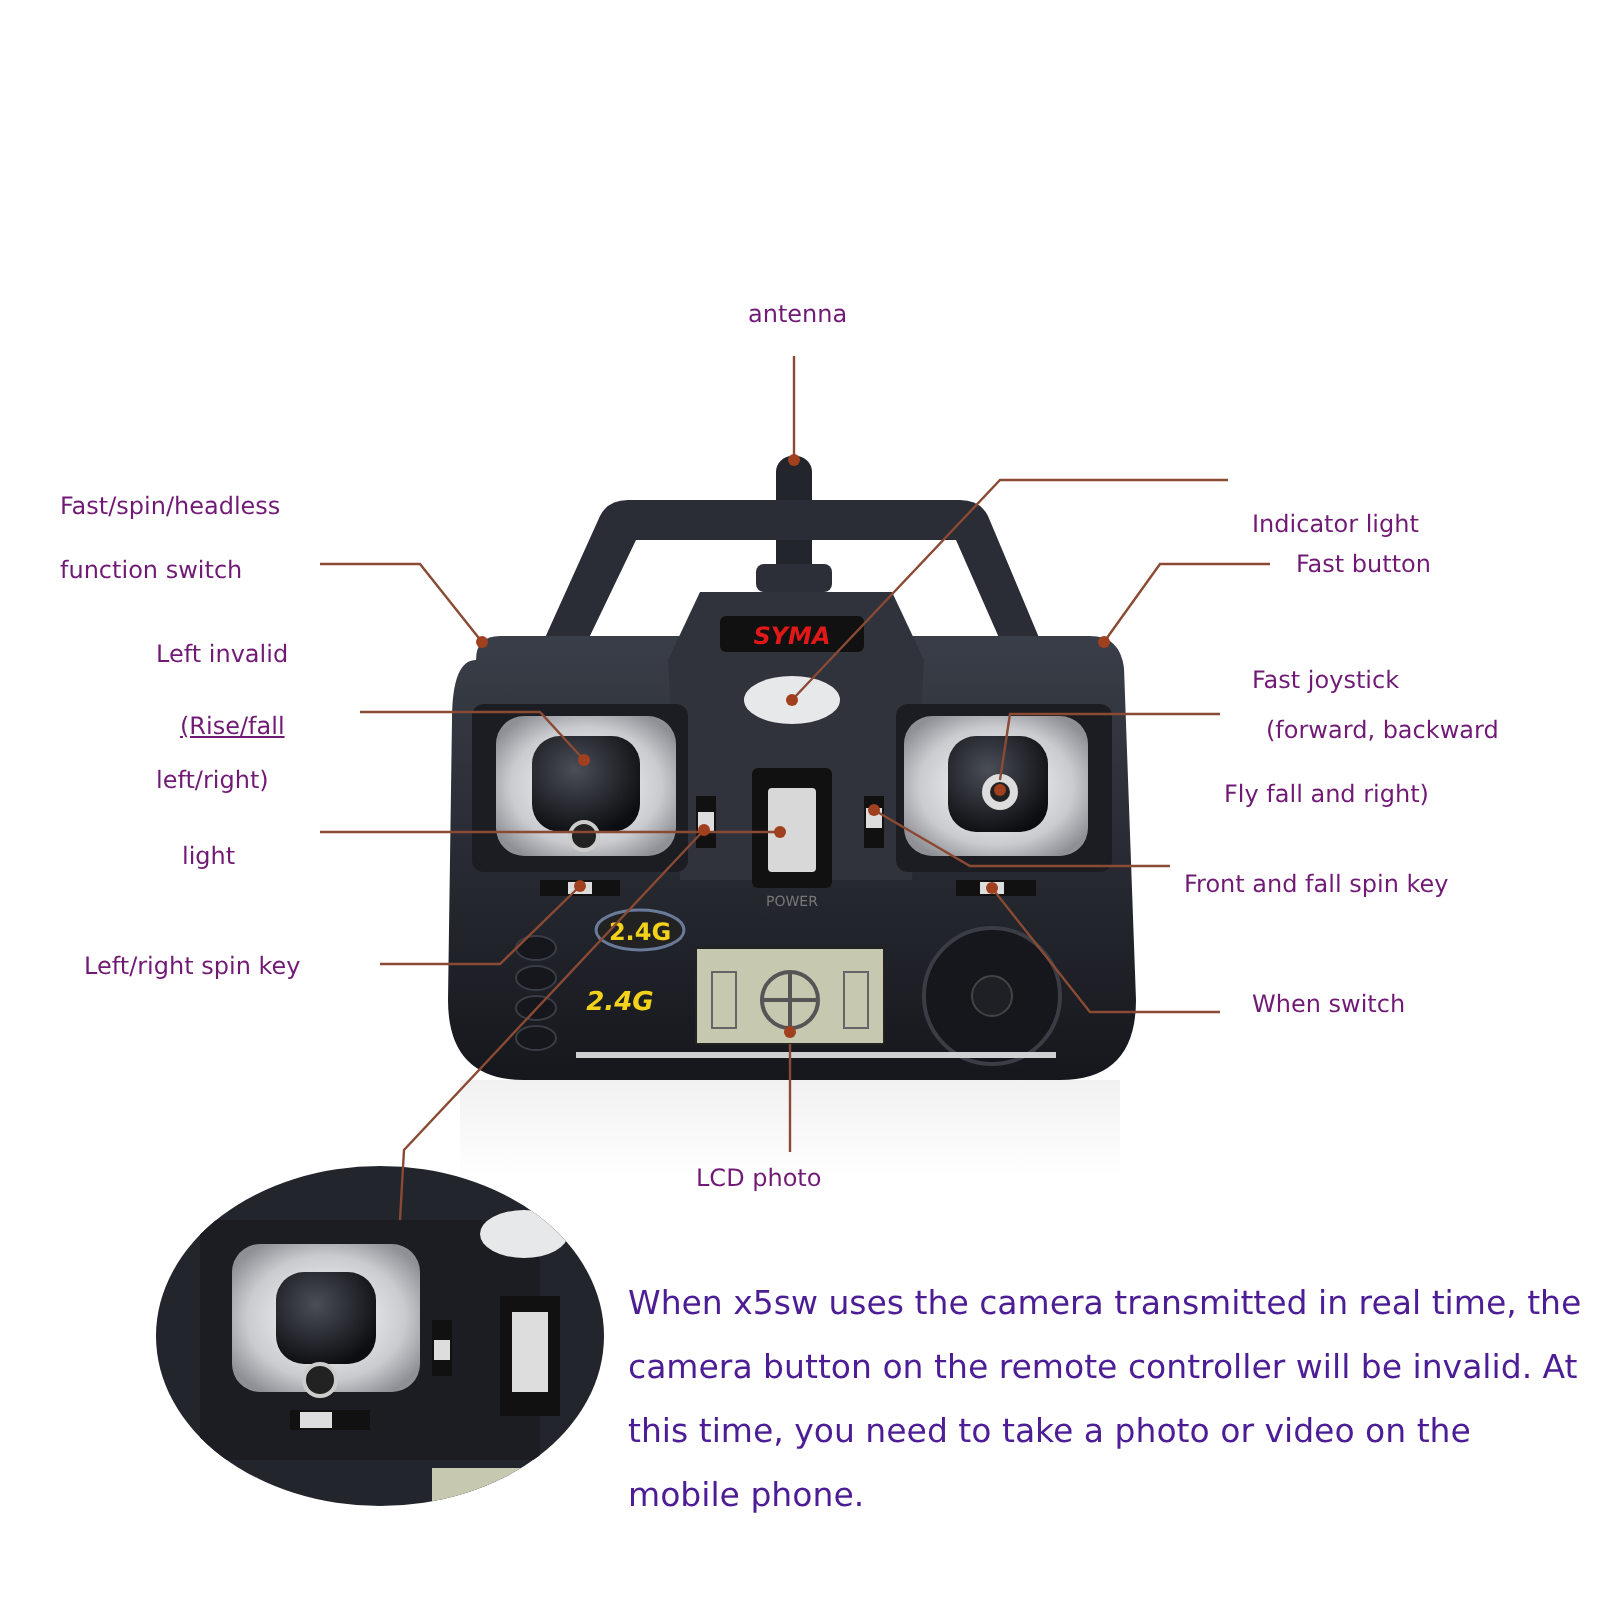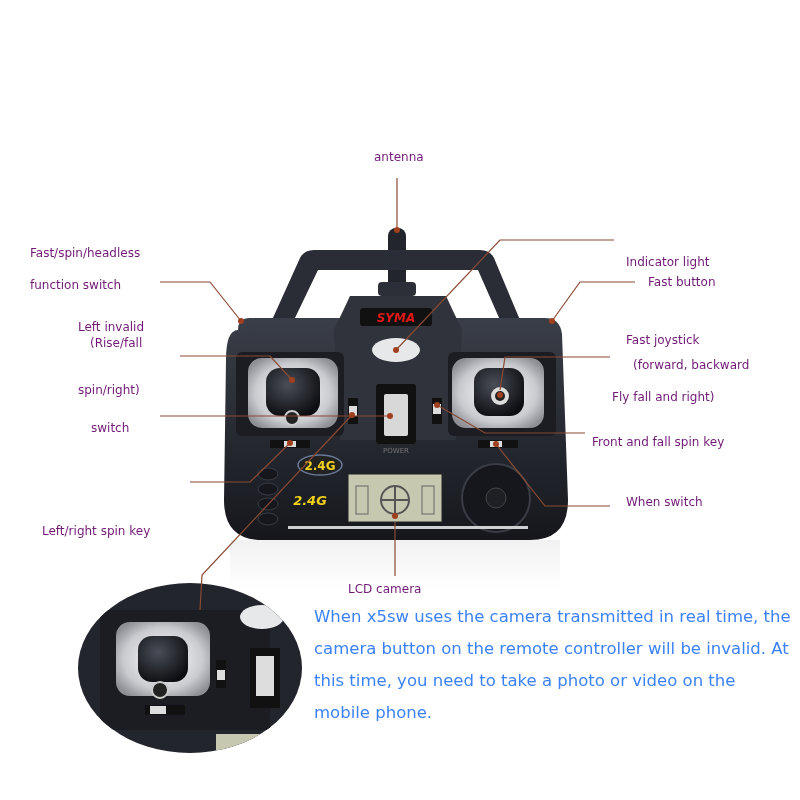--- a/index.html
+++ b/index.html
@@ -1,21 +1,21 @@
 <!DOCTYPE html>
 <html><head>
 <meta charset="utf-8">
 <style>
   html, body { margin:0; padding:0; background:#ffffff; }
   body { width:800px; height:800px; position:relative; overflow:hidden;
          font-family:"DejaVu Sans", sans-serif; color:#111; }
   .label { position:absolute; font-size:12px; white-space:nowrap; color:#701a75; }
   svg.lines { position:absolute; left:0; top:0; width:800px; height:800px; pointer-events:none; }
   .controller { position:absolute; left:0; top:0; width:800px; height:800px; }
-  .note { position:absolute; left:314px; top:601px; width:480px; font-size:16.5px; line-height:32px; color:#3b82f6; }
+  .note { position:absolute; left:314px; top:636px; width:480px; font-size:16.5px; line-height:32px; color:#4c1d95; }
 </style>
 </head>
 <body>
 
 <svg class="controller" viewBox="0 0 800 800">
   <defs>
     <linearGradient id="bodyG" x1="0" y1="0" x2="0" y2="1">
       <stop offset="0" stop-color="#3a3e48"></stop>
       <stop offset="1" stop-color="#15171c"></stop>
     </linearGradient>
@@ -147,24 +147,24 @@
     <circle cx="352" cy="415" r="3"></circle>
   </g>
 </svg>
 
 <div class="label" style="left:374px;top:150px;">antenna</div>
 <div class="label" style="left:626px;top:231px;margin-top:24px;">Indicator light</div>
 <div class="label" style="left:30px;top:246px;">Fast/spin/headless</div>
 <div class="label" style="left:30px;top:278px;">function switch</div>
 <div class="label" style="left:648px;top:275px;">Fast button</div>
 <div class="label" style="left:78px;top:320px;">Left invalid</div>
-<div class="label" style="left:90px;top:336px;">(Rise/fall</div>
-<div class="label" style="left:78px;top:383px;">spin/right)</div>
-<div class="label" style="left:91px;top:421px;">switch</div>
+<div class="label" style="left:90px;top:356px;text-decoration:underline;">(Rise/fall</div>
+<div class="label" style="left:78px;top:383px;">left/right)</div>
+<div class="label" style="left:91px;top:421px;">light</div>
 <div class="label" style="left:626px;top:333px;">Fast joystick</div>
 <div class="label" style="left:612px;top:358px;margin-left:21px;">(forward, backward</div>
 <div class="label" style="left:612px;top:390px;">Fly fall and right)</div>
 <div class="label" style="left:592px;top:435px;">Front and fall spin key</div>
-<div class="label" style="left:42px;top:476px;margin-top:48px;">Left/right spin key</div>
+<div class="label" style="left:42px;top:476px;">Left/right spin key</div>
 <div class="label" style="left:626px;top:495px;">When switch</div>
-<div class="label" style="left:348px;top:582px;">LCD camera</div>
+<div class="label" style="left:348px;top:582px;">LCD photo</div>
 
 <div class="note">When x5sw uses the camera transmitted in real time, the camera button on the remote controller will be invalid. At this time, you need to take a photo or video on the mobile phone.</div>
 
 </body></html>

